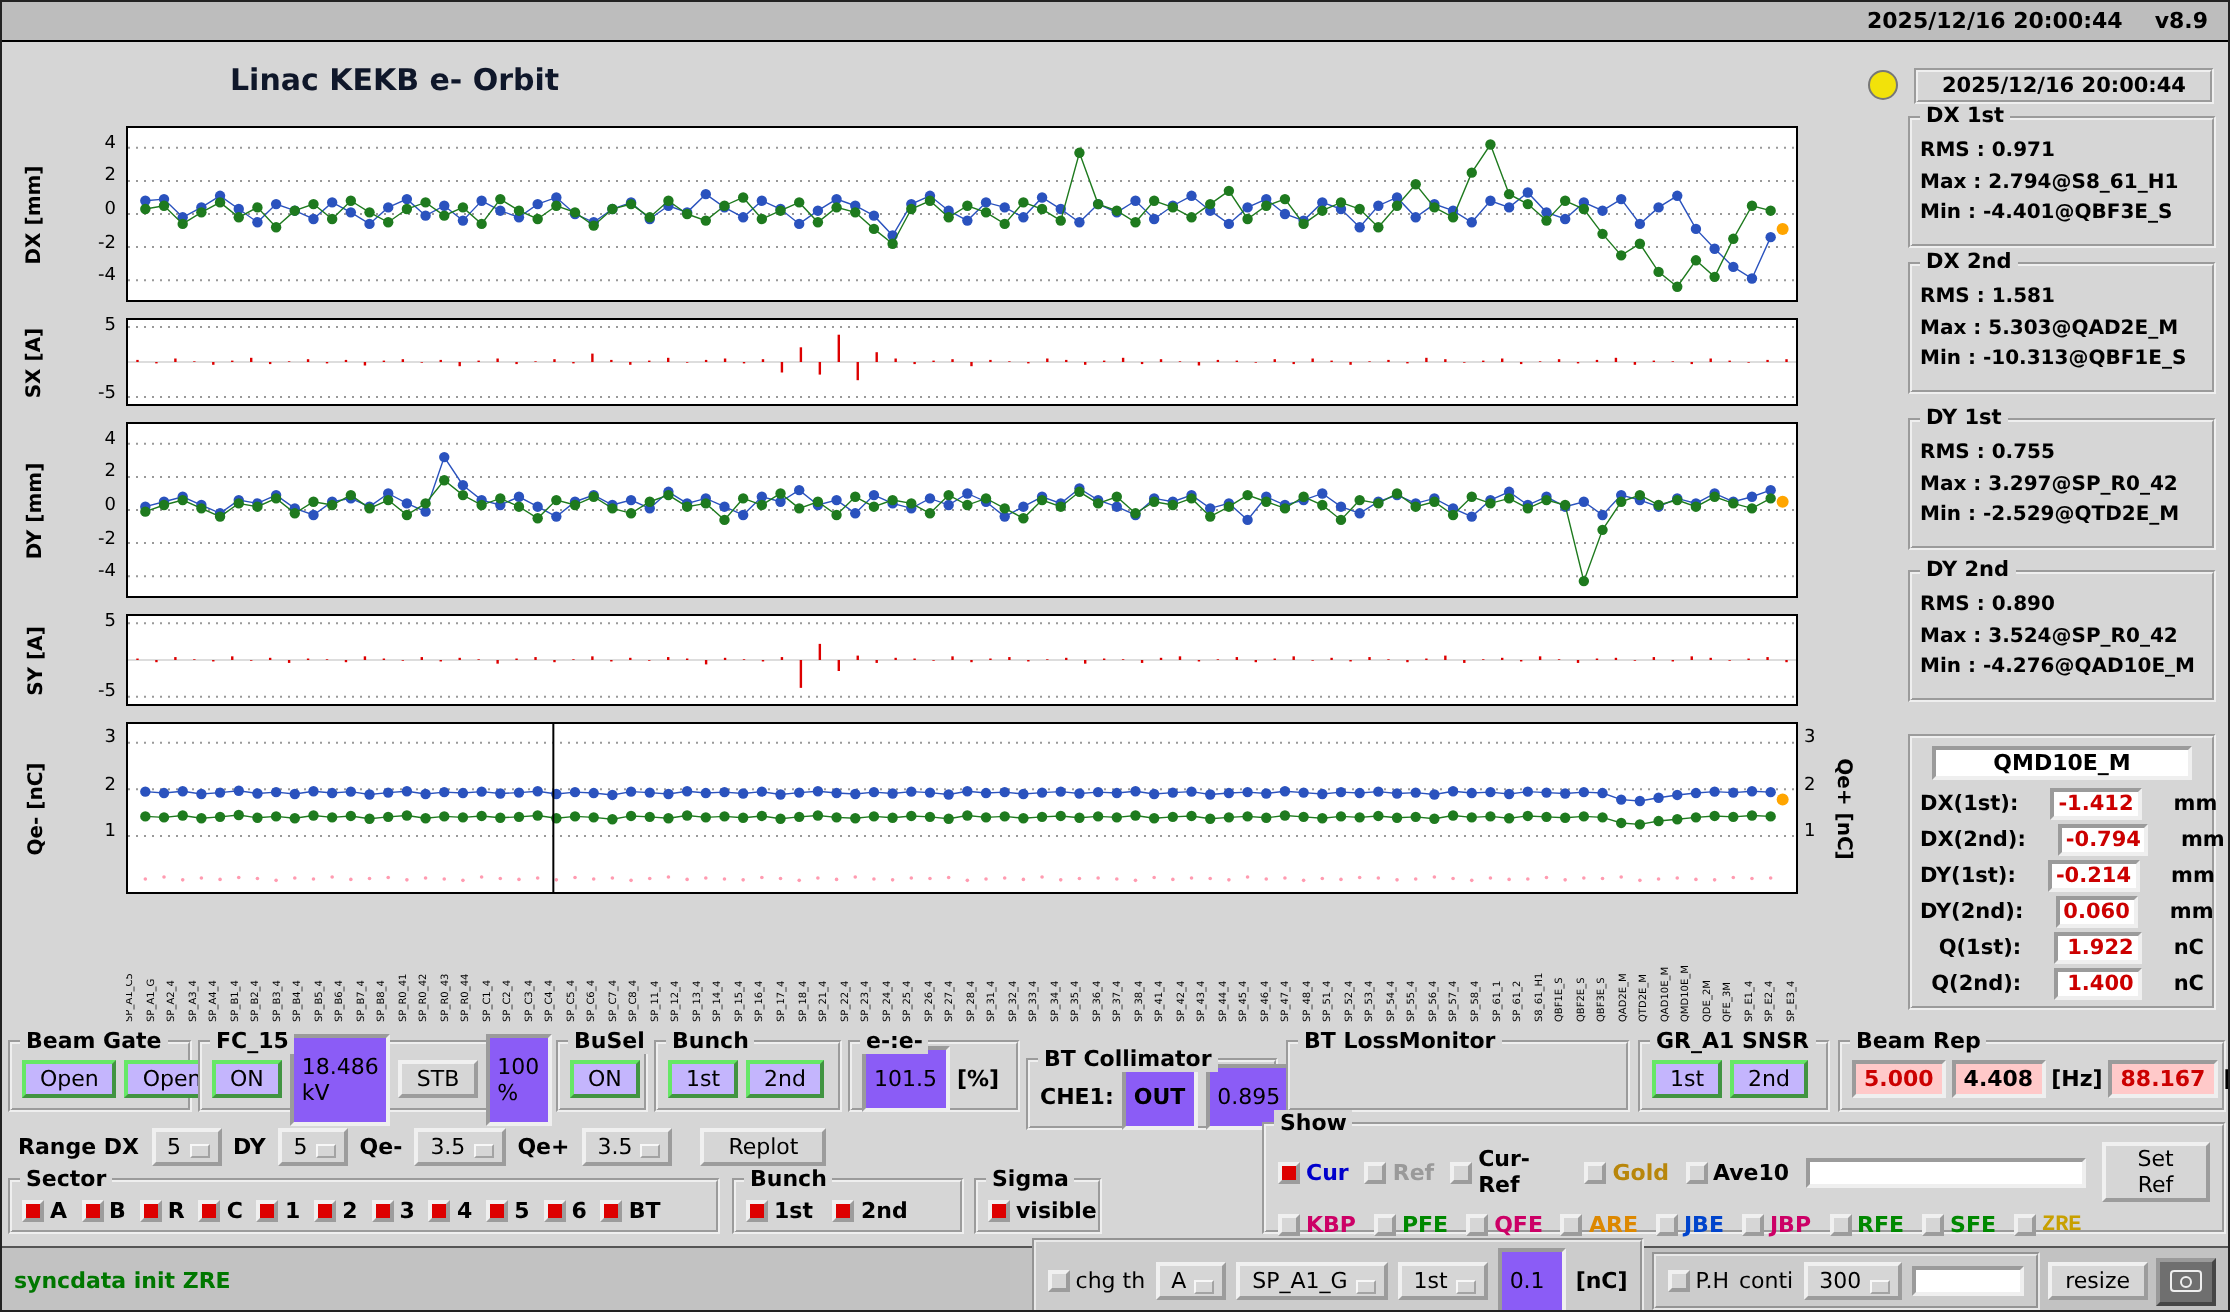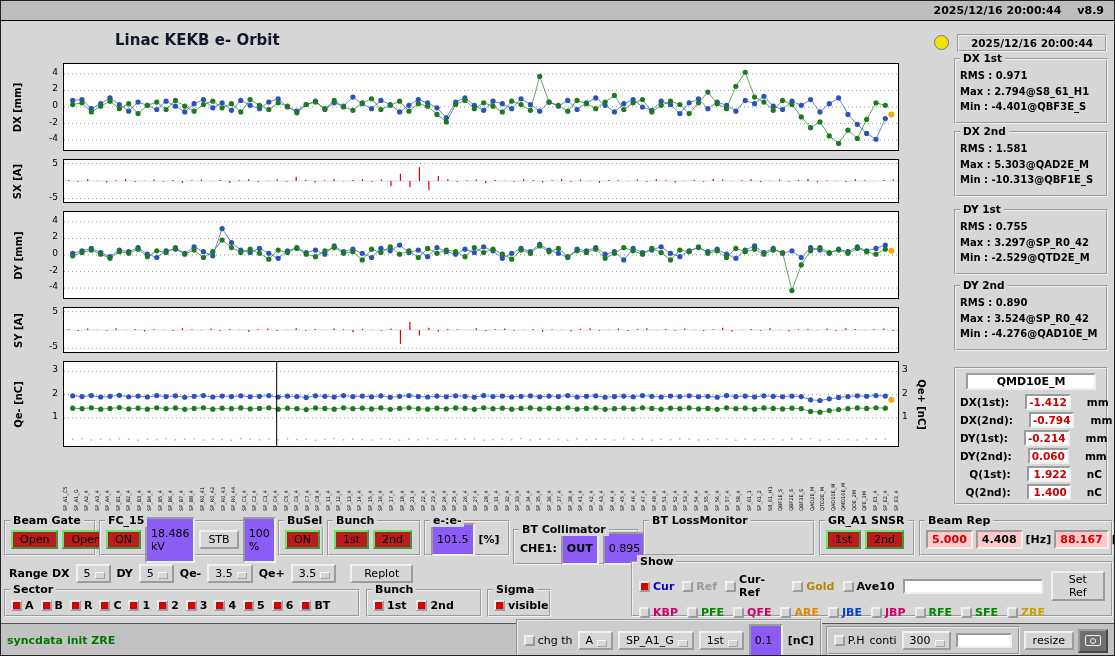--- a/index.html
+++ b/index.html
@@ -31,21 +31,21 @@
 .qmd-title{width:130px;margin:0 auto 3px;border:2px inset #efefef;background:#fff;text-align:center;font-weight:bold;font-size:11px}
 .qmd-row{display:flex;align-items:center;gap:16px;height:18px}
 .qmd-row .lb{width:56px;text-align:right;font-weight:bold;font-size:10.5px}
 .qmd-row .vl{width:48px;border:2px inset #efefef;background:#fff;color:#cc0000;font-weight:bold;text-align:right;padding:0 2px;font-size:10.5px}
 .qmd-row .un{font-weight:bold;font-size:10.5px}
 
 .frame{position:absolute;border:2px groove #efefef;background:#d6d6d6}
 .frame .lg{position:absolute;top:-8px;left:4px;background:#d6d6d6;padding:0 3px;font-weight:bold;line-height:1.2}
 .fc{display:flex;align-items:center;gap:4px;height:100%;padding:5px 5px 2px}
 .btn{border:2px outset #f0f0f0;background:#d6d6d6;padding:1px 7px;font-size:11px;display:inline-block;text-align:center}
-.btn-green{border:2px outset #66e866;background:#b91c1c;padding:1px 7px;font-size:11px;display:inline-block;text-align:center}
+.btn-green{border:2px outset #66e866;background:#c4b5fd;padding:1px 7px;font-size:11px;display:inline-block;text-align:center}
 .field{border:2px inset #efefef;background:#8b5cf6;padding:8px 4px;font-size:11px;display:inline-block}
 .field-pink{border:2px inset #efefef;background:#ffc9c9;padding:1px 4px;font-size:11px;font-weight:bold;display:inline-block}
 .red{color:#cc0000}
 .opt{position:relative;border:2px outset #f0f0f0;background:#d6d6d6;padding:1px 18px 1px 6px;font-size:11px;display:inline-block}
 .opt::after{content:"";position:absolute;right:4px;top:45%;width:8px;height:5px;border:1px outset #f7f7f7;background:#d6d6d6}
 .chk{width:11px;height:11px;border:2px outset #f0f0f0;background:#d6d6d6;display:inline-block;flex:none}
 .chk.on{background:#dd0000}
 .ci{display:inline-flex;align-items:center;gap:3px}
 .lbl{font-weight:bold}
 .statusbar{position:absolute;left:0;top:622px;width:100%;height:34px;background:#c2c2c2;border-top:1px solid #555;display:flex;align-items:center;padding:0 6px;gap:4px}
@@ -1325,21 +1325,21 @@
         <span class="ci">
           <span class="chk"></span>
           <span style="font-weight: bold; color: rgb(0, 136, 0);">RFE</span>
         </span>
         <span class="ci">
           <span class="chk"></span>
           <span style="font-weight: bold; color: rgb(0, 136, 0);">SFE</span>
         </span>
         <span class="ci">
           <span class="chk"></span>
-          <span style="font-weight: bold; color: rgb(200, 160, 0);">ZRE</span>
+          <span style="font-weight: bold; color: rgb(200, 160, 0); font-family: Liberation Mono, monospace;">ZRE</span>
         </span>
       </div>
   </div>
 
   <div class="statusbar">
     <span class="sb-msg">syncdata init ZRE</span>
     <span style="flex:1"></span>
     <span class="sb-group">
       <span class="ci">
         <span class="chk"></span>

